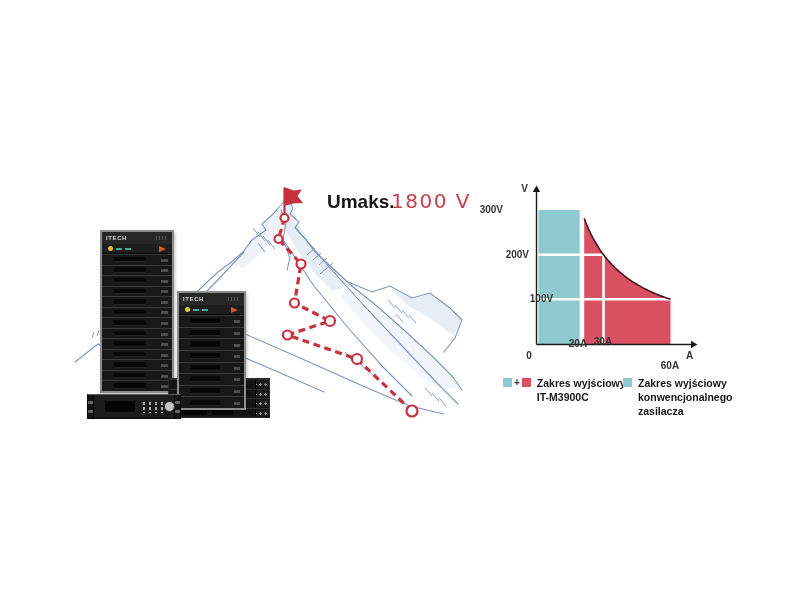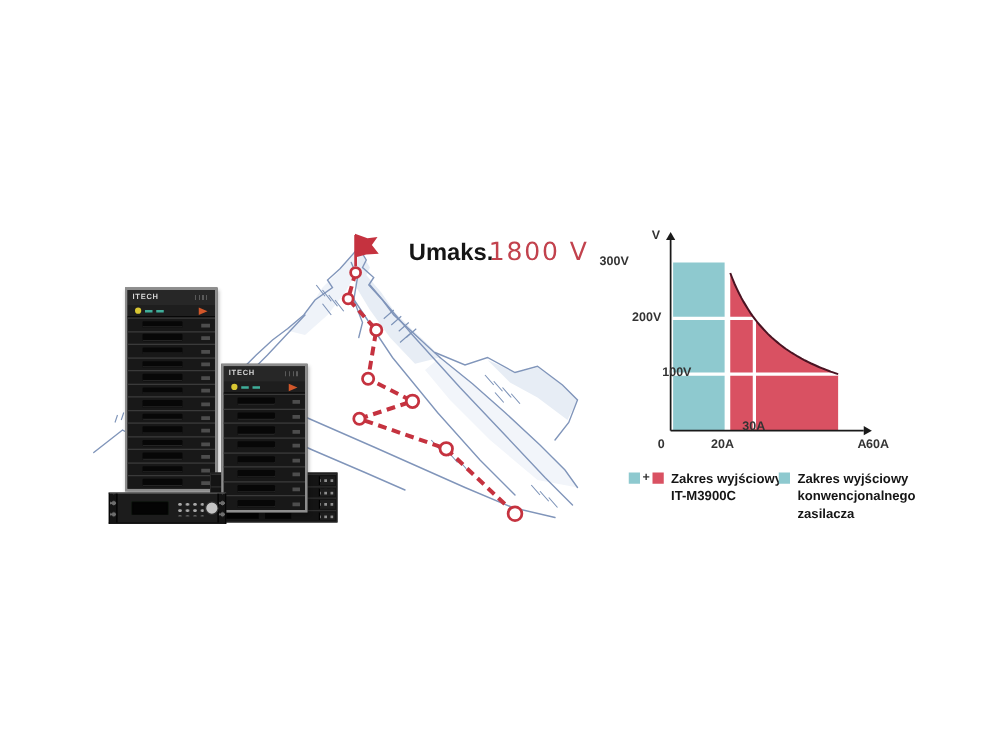--- a/index.html
+++ b/index.html
@@ -292,23 +292,23 @@
       <polygon points="691,340.8 697.5,344.5 691,348.2"></polygon>
       <polygon points="532.8,192 536.5,185.5 540.2,192"></polygon>
     </g>
   </svg>
 
   <div class="tick right" style="left:512px;top:183px;width:16px;">V</div>
   <div class="tick right" style="left:472px;top:204px;width:31px;">300V</div>
   <div class="tick right" style="left:498px;top:249px;width:31px;">200V</div>
   <div class="tick right" style="left:526px;top:293px;width:31px;text-align:center;">100V</div>
   <div class="tick center" style="left:524px;top:350px;width:10px;">0</div>
-  <div class="tick center" style="left:565px;top:350px;width:26px;">20A</div>
+  <div class="tick center" style="left:565px;top:338px;width:26px;">20A</div>
   <div class="tick center" style="left:590px;top:336px;width:26px;">30A</div>
-  <div class="tick center" style="left:657px;top:350px;width:26px;margin-left:32px;">60A</div>
+  <div class="tick center" style="left:657px;top:360px;width:26px;">60A</div>
   <div class="tick" style="left:686px;top:350px;width:12px;">A</div>
 
   <div class="legend-item" style="left:503px;top:376px;">
     <span class="legend-swatch" style="background: rgb(142, 201, 207);"></span>
     <span class="legend-plus">+</span>
     <span class="legend-swatch" style="background: rgb(217, 81, 98);"></span>
     <span class="legend-text">
       <div>Zakres wyjściowy</div>
       <div>IT-M3900C</div>
     </span>

